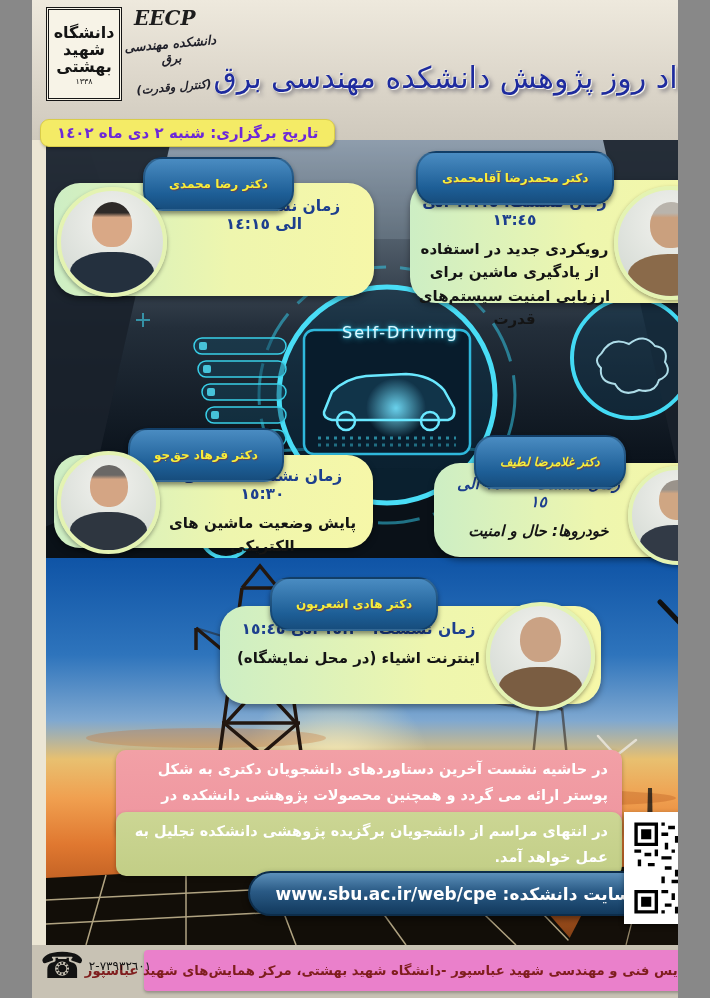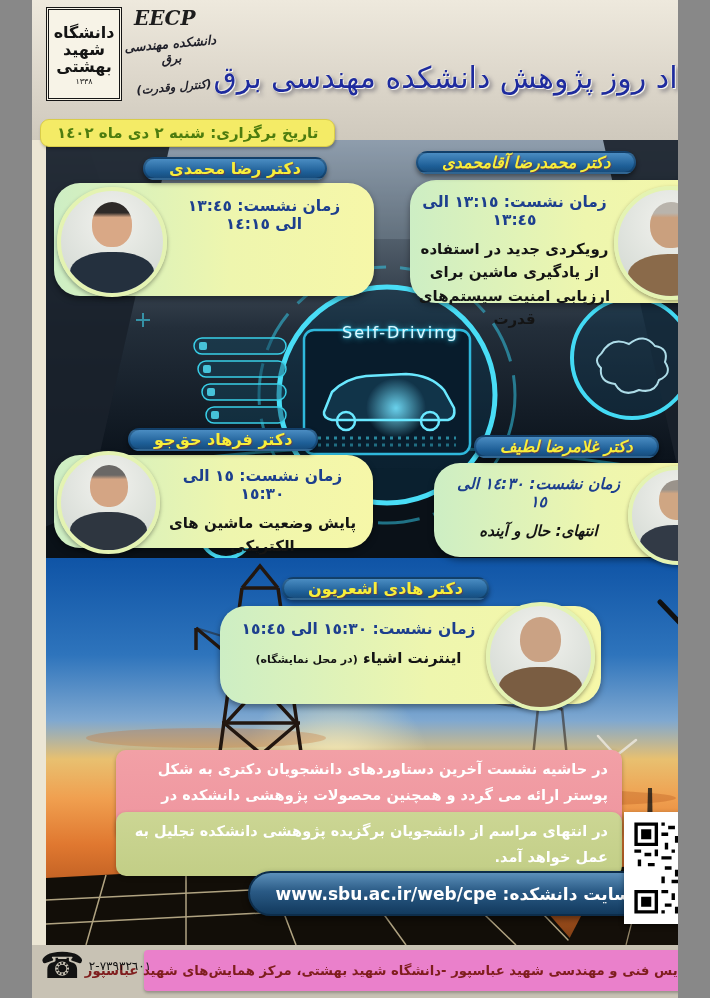--- a/index.html
+++ b/index.html
@@ -21,75 +21,75 @@
     transform:rotate(-5deg);color:#20202a;}
   .dept .d1{font-style:italic;font-weight:bold;font-size:12.5px;}
   .dept .d2{font-style:italic;font-weight:bold;font-size:11.5px;margin-top:14px;}
   .subtitle{position:absolute;right:12px;top:17px;width:480px;text-align:center;
     font-size:15.5px;font-weight:bold;color:#1b1b4d;}
   .title{position:absolute;right:10px;top:60px;width:520px;text-align:center;
     font-size:30px;font-weight:normal;color:#1e2b9e;letter-spacing:0px;
     text-shadow:1px 1px 0 #f6f4ee,-1px -1px 0 #e7e4da,3px 3px 4px rgba(45,45,70,.55);}
   .date-badge{position:absolute;left:8px;top:119px;z-index:6;
     background:#f4eb66;border:1px solid #d9cc4a;border-radius:9px;
-    padding:4px 16px;font-size:15px;font-weight:bold;color:#4d7c0f;
+    padding:4px 16px;font-size:15px;font-weight:bold;color:#6d28d9;
     box-shadow:1px 2px 3px rgba(0,0,0,.25);}
   
   .scene{position:absolute;left:14px;width:682px;overflow:hidden;z-index:1;}
   .scene svg{display:block;}
   .scene-car{top:140px;height:418px;}
   .scene-energy{top:558px;height:387px;}
   .hud-label{position:absolute;left:296px;top:183px;width:140px;text-align:left;
     color:#dcf6ff;font-size:16px;letter-spacing:2px;direction:ltr;
     text-shadow:0 0 6px #34d2f2,0 0 2px #34d2f2;}
   
   .card{position:absolute;z-index:3;}
   .pill{position:absolute;top:0;z-index:4;
     background:linear-gradient(180deg,#4a8cc2 0%,#1d5e96 70%,#174d7d 100%);
-    border:2px solid rgba(10,35,60,.35);border-radius:20px;padding:0 24px;
-    color:#f8ee3a;font-size:16px;font-weight:bold;white-space:nowrap;
+    border:2px solid rgba(10,35,60,.35);border-radius:20px;padding:18px 24px;
+    color:#f8ee3a;font-size:12px;font-weight:bold;white-space:nowrap;
     box-shadow:0 3px 5px rgba(0,0,0,.45);text-shadow:1px 1px 1px rgba(150,40,30,.55);}
   .card-body{position:absolute;left:0;right:0;border-radius:26px;
     background:linear-gradient(90deg,#cdeec4 0%,#eef6ae 55%,#f6f7a8 100%);
     box-shadow:0 3px 6px rgba(0,0,0,.4);box-sizing:border-box;text-align:center;}
   .time{color:#1d3f8e;font-weight:bold;font-size:15.5px;}
   .topic{color:#141414;font-weight:bold;font-size:15px;margin-top:9px;line-height:1.55;}
-  .topic-note{font-size:11px;}
+  .topic-note{font-size:15px;}
   .avatar{position:absolute;z-index:5;border-radius:50%;overflow:hidden;
     background:radial-gradient(circle at 50% 30%,#f2f2ee 0%,#d9ded8 70%,#c5ccc4 100%);
     border:4px solid #e4f3b2;box-shadow:0 2px 4px rgba(0,0,0,.35);}
   .avatar::before{content:"";position:absolute;left:30%;top:11%;width:40%;height:44%;
     border-radius:50% 50% 46% 46%;
     background:linear-gradient(180deg,var(--hair) 0 24%,var(--skin) 34%);}
   .avatar::after{content:"";position:absolute;left:9%;bottom:-2%;width:82%;height:42%;
     border-radius:46% 46% 0 0;background:var(--suit);}
   .av1{--hair:#2e2a28;--skin:#d9a886;--suit:#24303e;}
   .av2{--hair:#b9b4ac;--skin:#caa07e;--suit:#8a6a4a;}
   .av3{--hair:#6a6866;--skin:#d4a584;--suit:#2e3640;}
   .av4{--hair:#9a938b;--skin:#cfa683;--suit:#323a46;}
   .av5{--hair:#caa284;--skin:#caa284;--suit:#7a5d42;}
   
   .card1{left:22px;top:157px;width:320px;height:140px;}
   .card1 .pill{left:89px;}
   .card1 .card-body{top:26px;height:113px;padding:14px 18px 8px 118px;}
   .card1 .avatar{left:3px;top:30px;width:102px;height:102px;}
   .card2{left:378px;top:151px;width:319px;height:152px;}
-  .card2 .pill{left:6px;font-style:italic;}
+  .card2 .pill{left:6px;}
   .card2 .card-body{top:29px;height:123px;padding:13px 118px 12px 8px;}
   .card2 .avatar{right:1px;top:35px;width:106px;height:106px;}
   .card3{left:22px;top:428px;width:319px;height:120px;}
   .card3 .pill{left:74px;}
   .card3 .card-body{top:27px;height:93px;padding:12px 10px 8px 108px;}
   .card3 .avatar{left:3px;top:23px;width:95px;height:95px;}
   .card4{left:402px;top:435px;width:296px;height:123px;font-style:italic;}
   .card4 .pill{left:40px;}
   .card4 .card-body{top:28px;height:94px;padding:12px 102px 8px 15px;}
   .card4 .avatar{right:3px;top:31px;width:91px;height:91px;}
   .card5{left:188px;top:577px;width:381px;height:128px;}
-  .card5 .pill{left:62px;}
+  .card5 .pill{left:50px;}
   .card5 .card-body{top:29px;height:98px;padding:14px 116px 8px 12px;}
   .card5 .avatar{right:6px;top:25px;width:101px;height:101px;}
   
   .note{position:absolute;left:84px;width:506px;z-index:4;border-radius:10px;
     color:#fff;font-weight:bold;font-size:14.5px;line-height:1.8;text-align:right;
     padding:6px 14px;box-sizing:border-box;box-shadow:0 2px 4px rgba(0,0,0,.3);}
   .note1{top:750px;background:linear-gradient(180deg,#f2a0a6 0%,#ee949e 100%);}
   .note2{top:812px;background:linear-gradient(180deg,#ccd694 0%,#c2ce86 100%);}
   .qr{position:absolute;left:592px;top:812px;width:112px;height:112px;z-index:5;
     background:#fff;padding:7px;box-sizing:border-box;box-shadow:0 2px 5px rgba(0,0,0,.4);}
@@ -290,21 +290,21 @@
       <div class="time">زمان نشست: ١٥ الی ١٥:٣٠</div>
       <div class="topic">پایش وضعیت ماشین های الکتریکی</div>
     </div>
     <div class="avatar av3"></div>
   </section>
 
   <section class="card card4">
     <div class="pill">دکتر غلامرضا لطیف</div>
     <div class="card-body">
       <div class="time">زمان نشست: ١٤:٣٠ الی ١٥</div>
-      <div class="topic">انتهای: حال و آینده</div>
+      <div class="topic">خودروها: حال و امنیت</div>
     </div>
     <div class="avatar av4"></div>
   </section>
 
   <section class="card card5">
     <div class="pill">دکتر هادی اشعریون</div>
     <div class="card-body">
       <div class="time">زمان نشست: ١٥:٣٠ الی ١٥:٤٥</div>
       <div class="topic">
         <span>اینترنت اشیاء</span>

